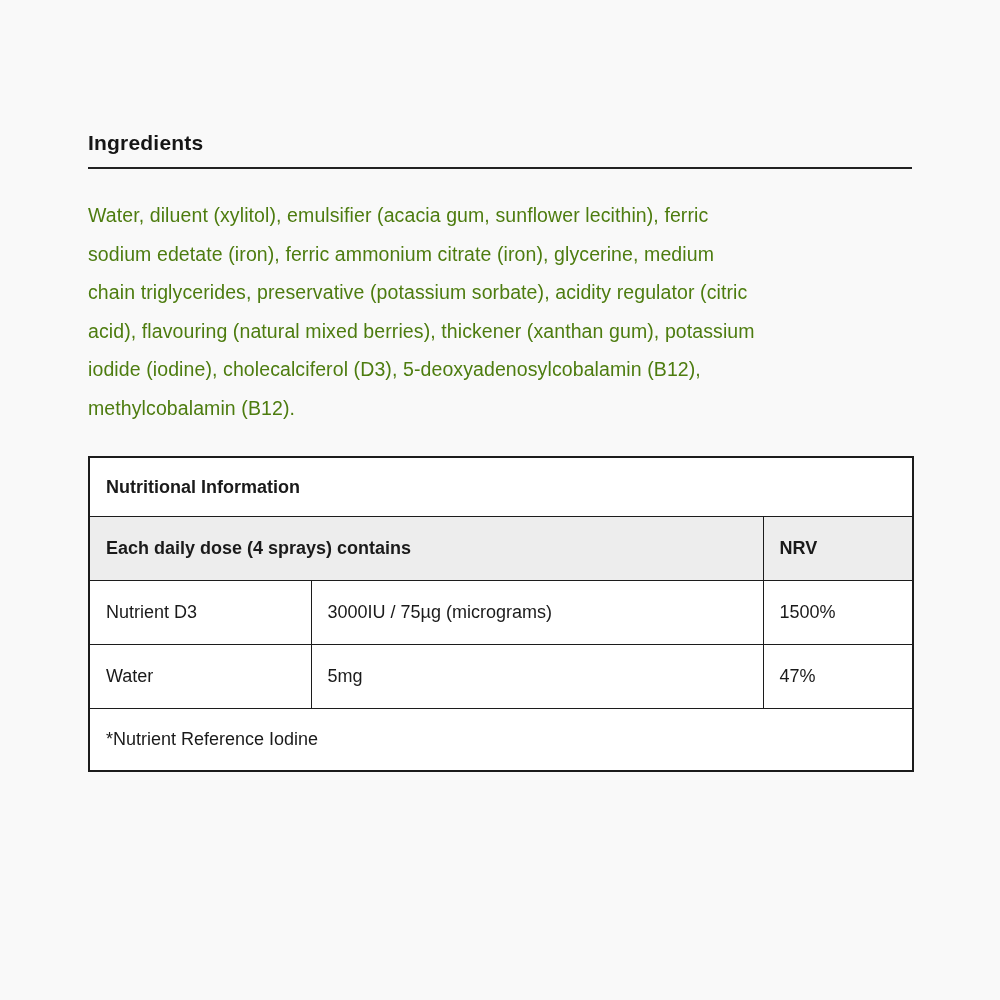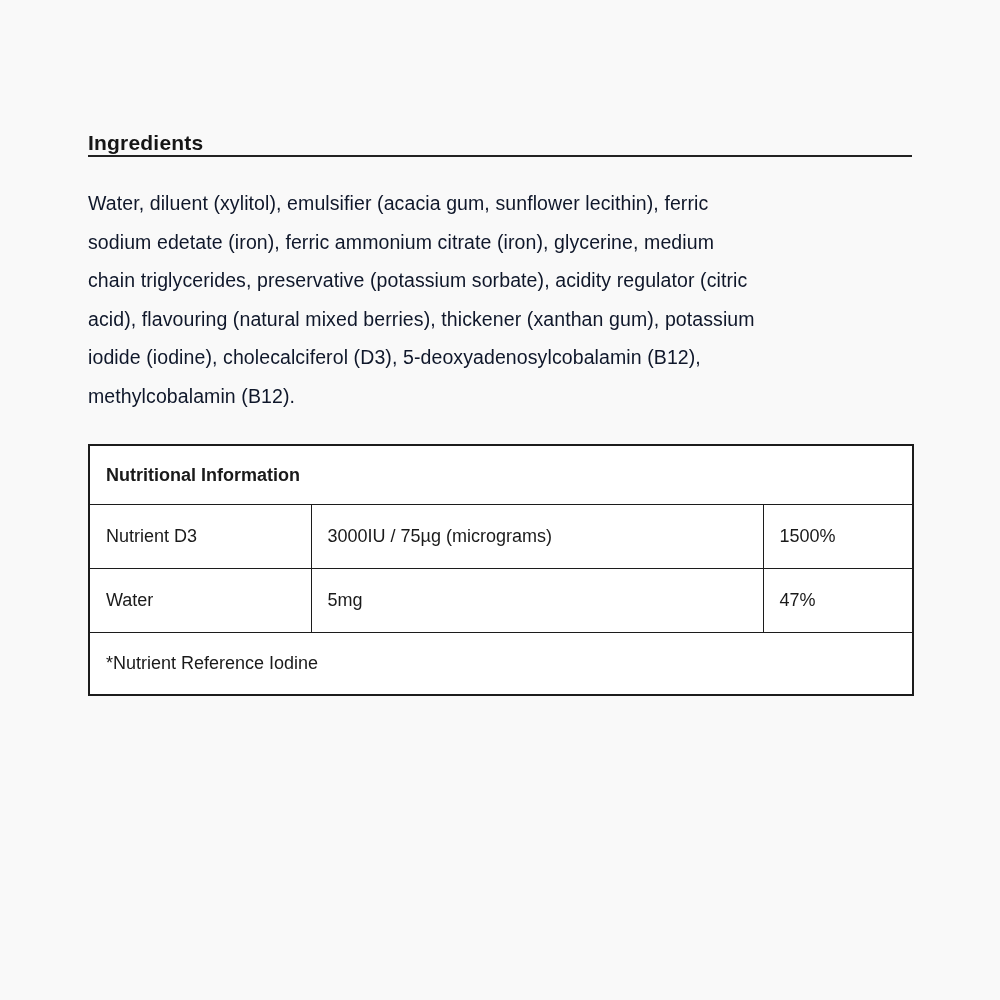--- a/index.html
+++ b/index.html
@@ -20,29 +20,29 @@
     overflow: hidden;
   }
   
   .ingredients-heading {
     margin: 0;
     font-size: 21px;
     font-weight: bold;
     color: #161616;
     letter-spacing: 0.2px;
     line-height: 24px;
-    padding-bottom: 0;
+    padding-bottom: 12px;
     border-bottom: 2px solid #222222;
   }
   .ingredients-text {
     margin: 27px 0 0 0;
     width: 824px;
     font-size: 19.5px;
     line-height: 38.5px;
-    color: #0f172a;
+    color: #4d7c0f;
     white-space: pre-line;
     letter-spacing: 0.1px;
   }
   
   .nutrition-table {
     margin-top: 29px;
     width: 824px;
     border-collapse: collapse;
     table-layout: fixed;
     border: 2px solid #1c1c1c;
@@ -82,20 +82,24 @@
   <table class="nutrition-table">
     <colgroup>
       <col style="width:222px">
       <col style="width:452px">
       <col style="width:150px">
     </colgroup>
     <tbody>
       <tr class="title-row">
         <td colspan="3" class="bold">Nutritional Information</td>
       </tr>
+      <tr class="dose-row shade">
+        <td colspan="2" class="bold">Each daily dose (4 sprays) contains</td>
+        <td class="bold">NRV</td>
+      </tr>
       <tr class="data-row">
         <td>Nutrient D3</td>
         <td>3000IU / 75µg (micrograms)</td>
         <td>1500%</td>
       </tr>
       <tr class="data-row">
         <td>Water</td>
         <td>5mg</td>
         <td>47%</td>
       </tr>

